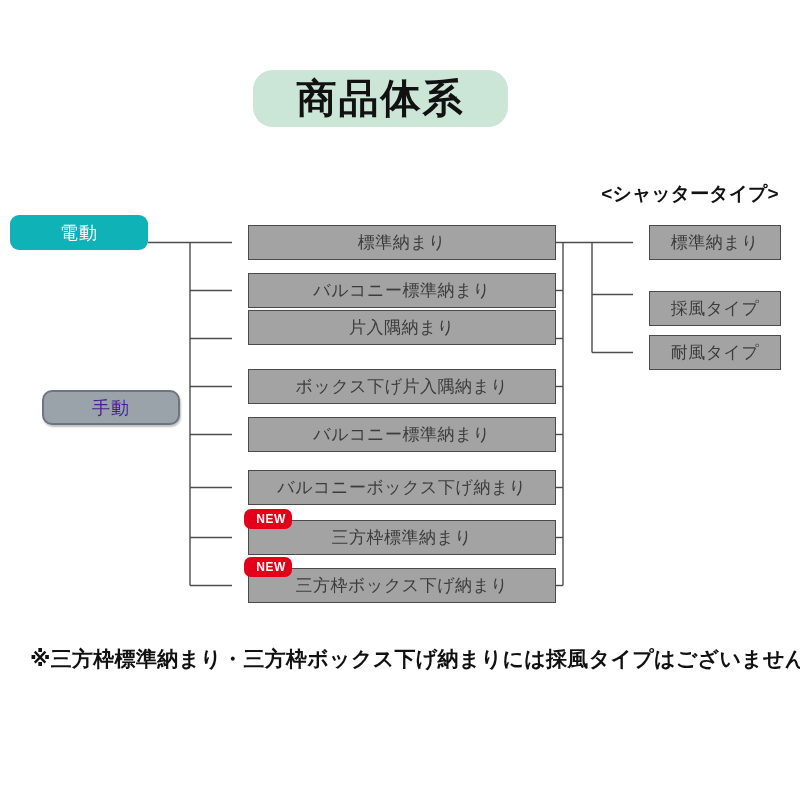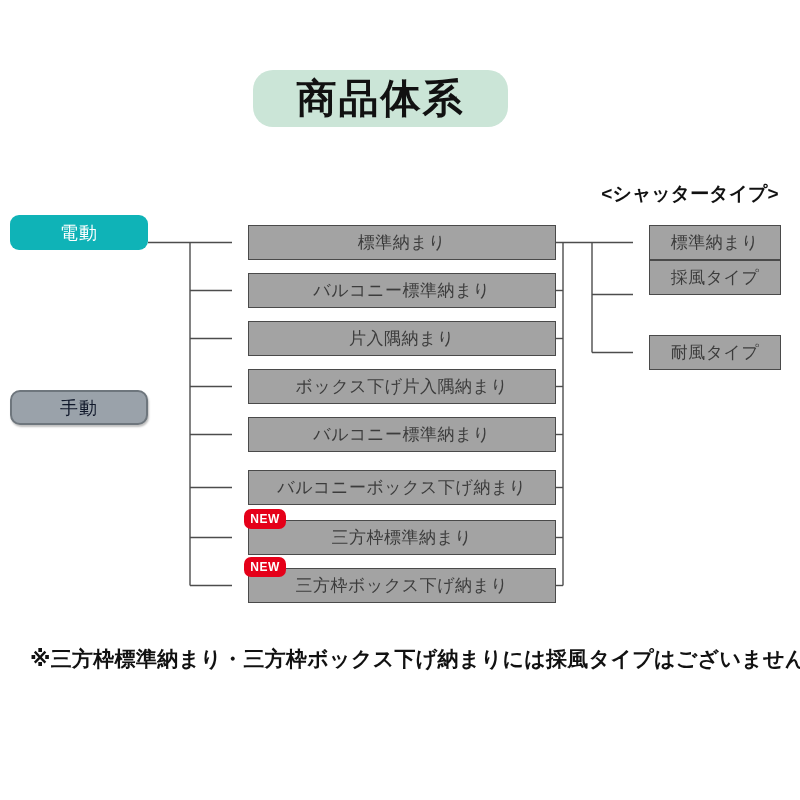--- a/index.html
+++ b/index.html
@@ -65,22 +65,23 @@
     top: 215px;
     background: var(--electric, #0fb3b7);
     border-radius: 9px;
   }
   .drive-btn.manual {
     top: 390px;
     background: var(--manual, #9aa2aa);
     border: 2px solid #6e767d;
     border-radius: 10px;
     box-shadow: 1px 2px 2px rgba(0,0,0,0.25);
-    color: #0f172a;
+    color: #4c1d95;
     box-sizing: border-box;
+    margin-left: 32px;
   }
 
   
   .flow-box {
     position: absolute;
     background: #a3a3a3;
     border: 1.5px solid #4a4a4a;
     border-radius: 0;
     display: flex; align-items: center; justify-content: center;
     font-size: 17px;
@@ -97,20 +98,21 @@
     position: absolute;
     left: -5px; top: -12px;
     min-width: 42px; height: 20px;
     background: var(--badge, #e50019);
     color: #ffffff;
     border-radius: 7px;
     display: flex; align-items: center; justify-content: center;
     font-size: 12px; font-weight: bold;
     letter-spacing: 0.5px;
     z-index: 3;
+    padding-left: 6px;
   }
 
   .footnote {
     position: absolute;
     left: 30px; top: 645px;
     width: 760px;
     font-size: 21px;
     font-weight: 600;
     color: #111;
     white-space: nowrap;
@@ -155,32 +157,32 @@
 
   <div class="title-banner">商品体系</div>
 
   <div class="col-header shutter">&lt;シャッタータイプ&gt;</div>
 
   <div class="drive-btn electric">電動</div>
   <div class="drive-btn manual">手動</div>
 
   <div class="flow-box mid" style="top:225px">標準納まり</div>
   <div class="flow-box mid" style="top:273px">バルコニー標準納まり</div>
-  <div class="flow-box mid" style="top:321px">片入隅納まり</div>
+  <div class="flow-box mid" style="top:310px">片入隅納まり</div>
   <div class="flow-box mid" style="top:369px">ボックス下げ片入隅納まり</div>
   <div class="flow-box mid" style="top:470px">バルコニーボックス下げ納まり</div>
   <div class="flow-box mid" style="top:417px">バルコニー標準納まり</div>
   <div class="flow-box mid" style="top:520px">
     <span class="new-badge">NEW</span>
     <span>三方枠標準納まり</span>
   </div>
   <div class="flow-box mid" style="top:568px">
     <span class="new-badge">NEW</span>
     <span>三方枠ボックス下げ納まり</span>
   </div>
 
   <div class="flow-box shut" style="top:225px">標準納まり</div>
-  <div class="flow-box shut" style="top:260px">採風タイプ</div>
+  <div class="flow-box shut" style="top:291px">採風タイプ</div>
   <div class="flow-box shut" style="top:335px">耐風タイプ</div>
 
   <div class="footnote">※三方枠標準納まり・三方枠ボックス下げ納まりには採風タイプはございません。</div>
 
 </div>
 
 </body></html>

